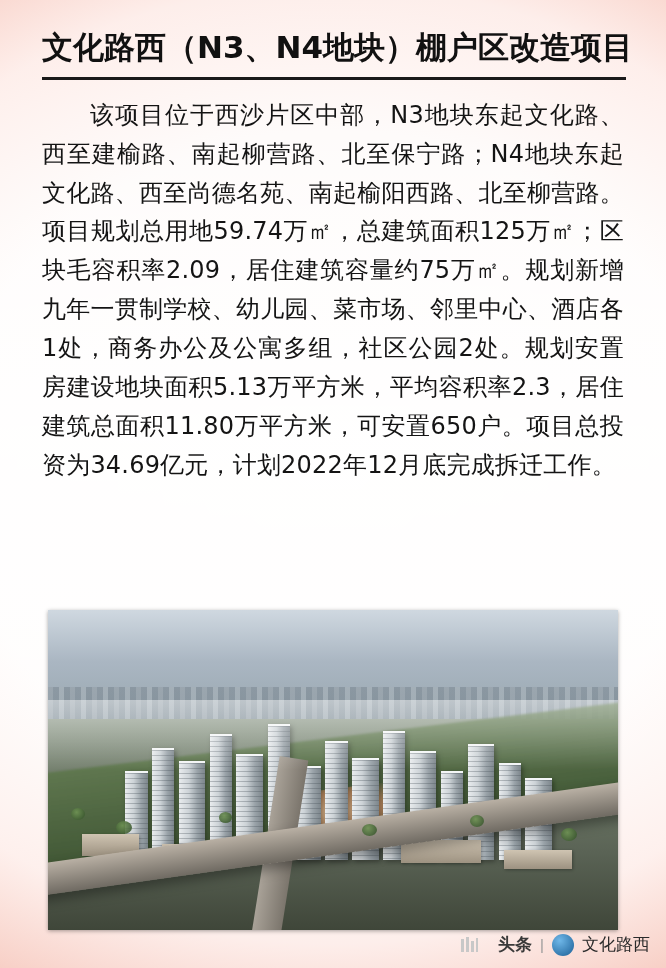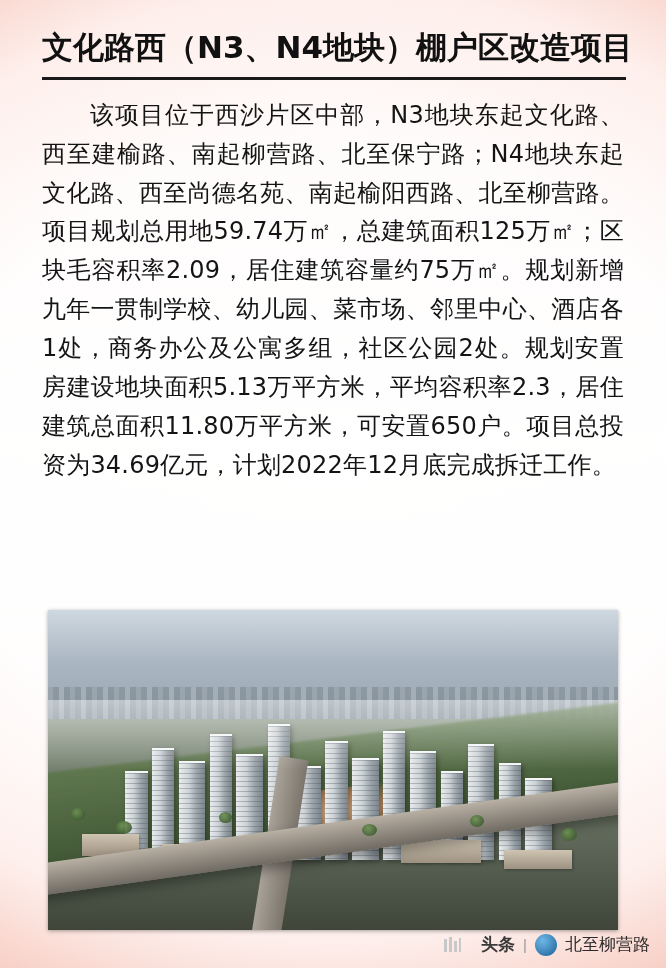--- a/index.html
+++ b/index.html
@@ -257,16 +257,16 @@
     <div class="haze"></div>
   </div>
 
   <div class="footer">
     <div class="toutiao-logo">
       <span class="tt-bars"></span>
       <span>头条</span>
     </div>
     <span class="divider-dot">|</span>
     <span class="avatar"></span>
-    <span class="handle">北至柳营路</span>
+    <span class="handle">文化路西</span>
   </div>
 
 </div>
 
 </body></html>

